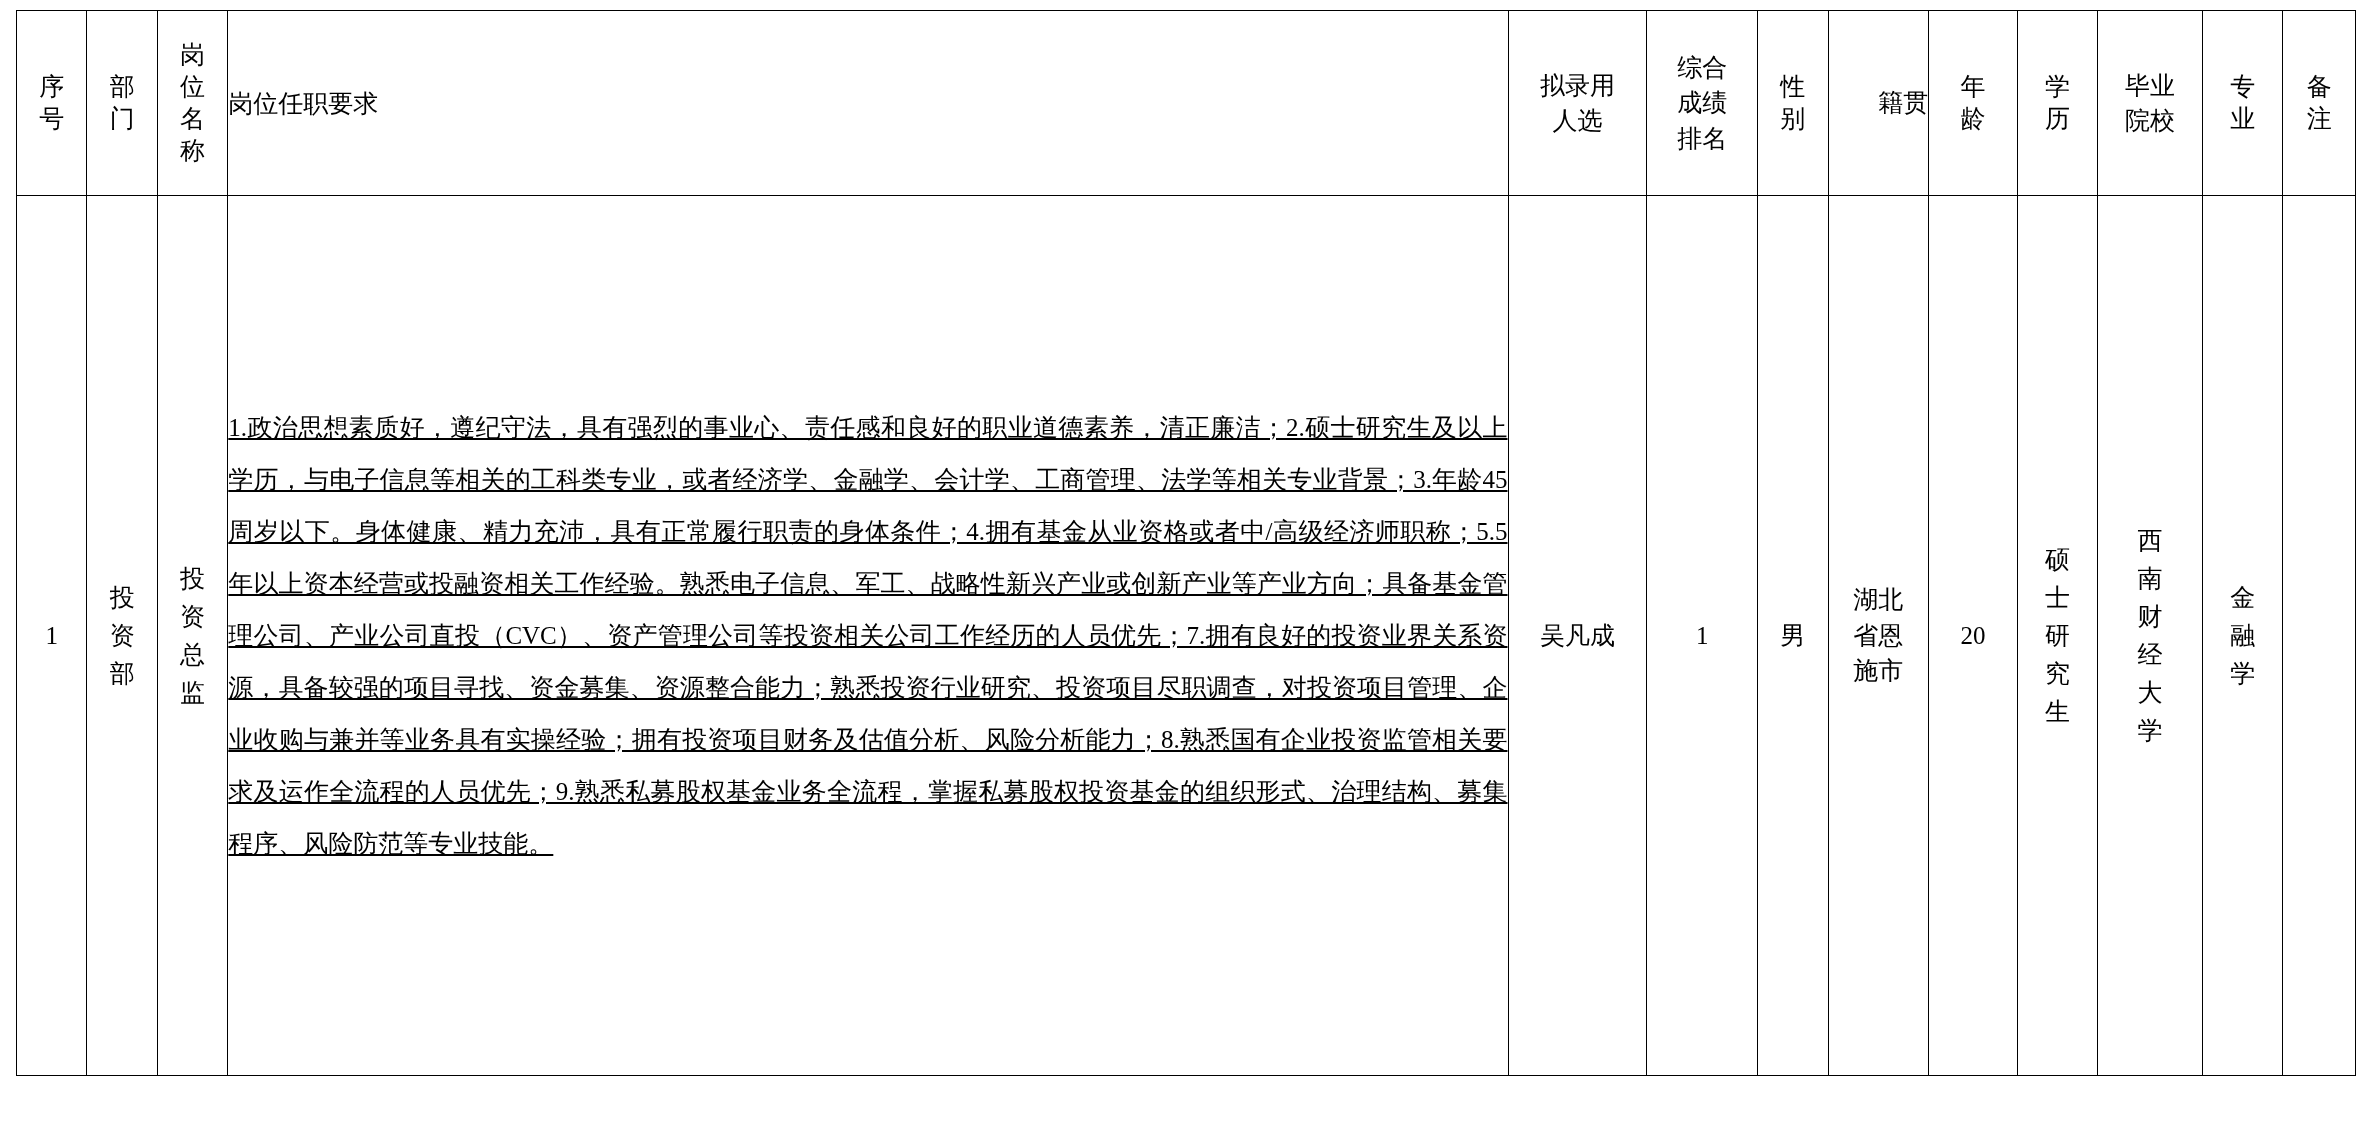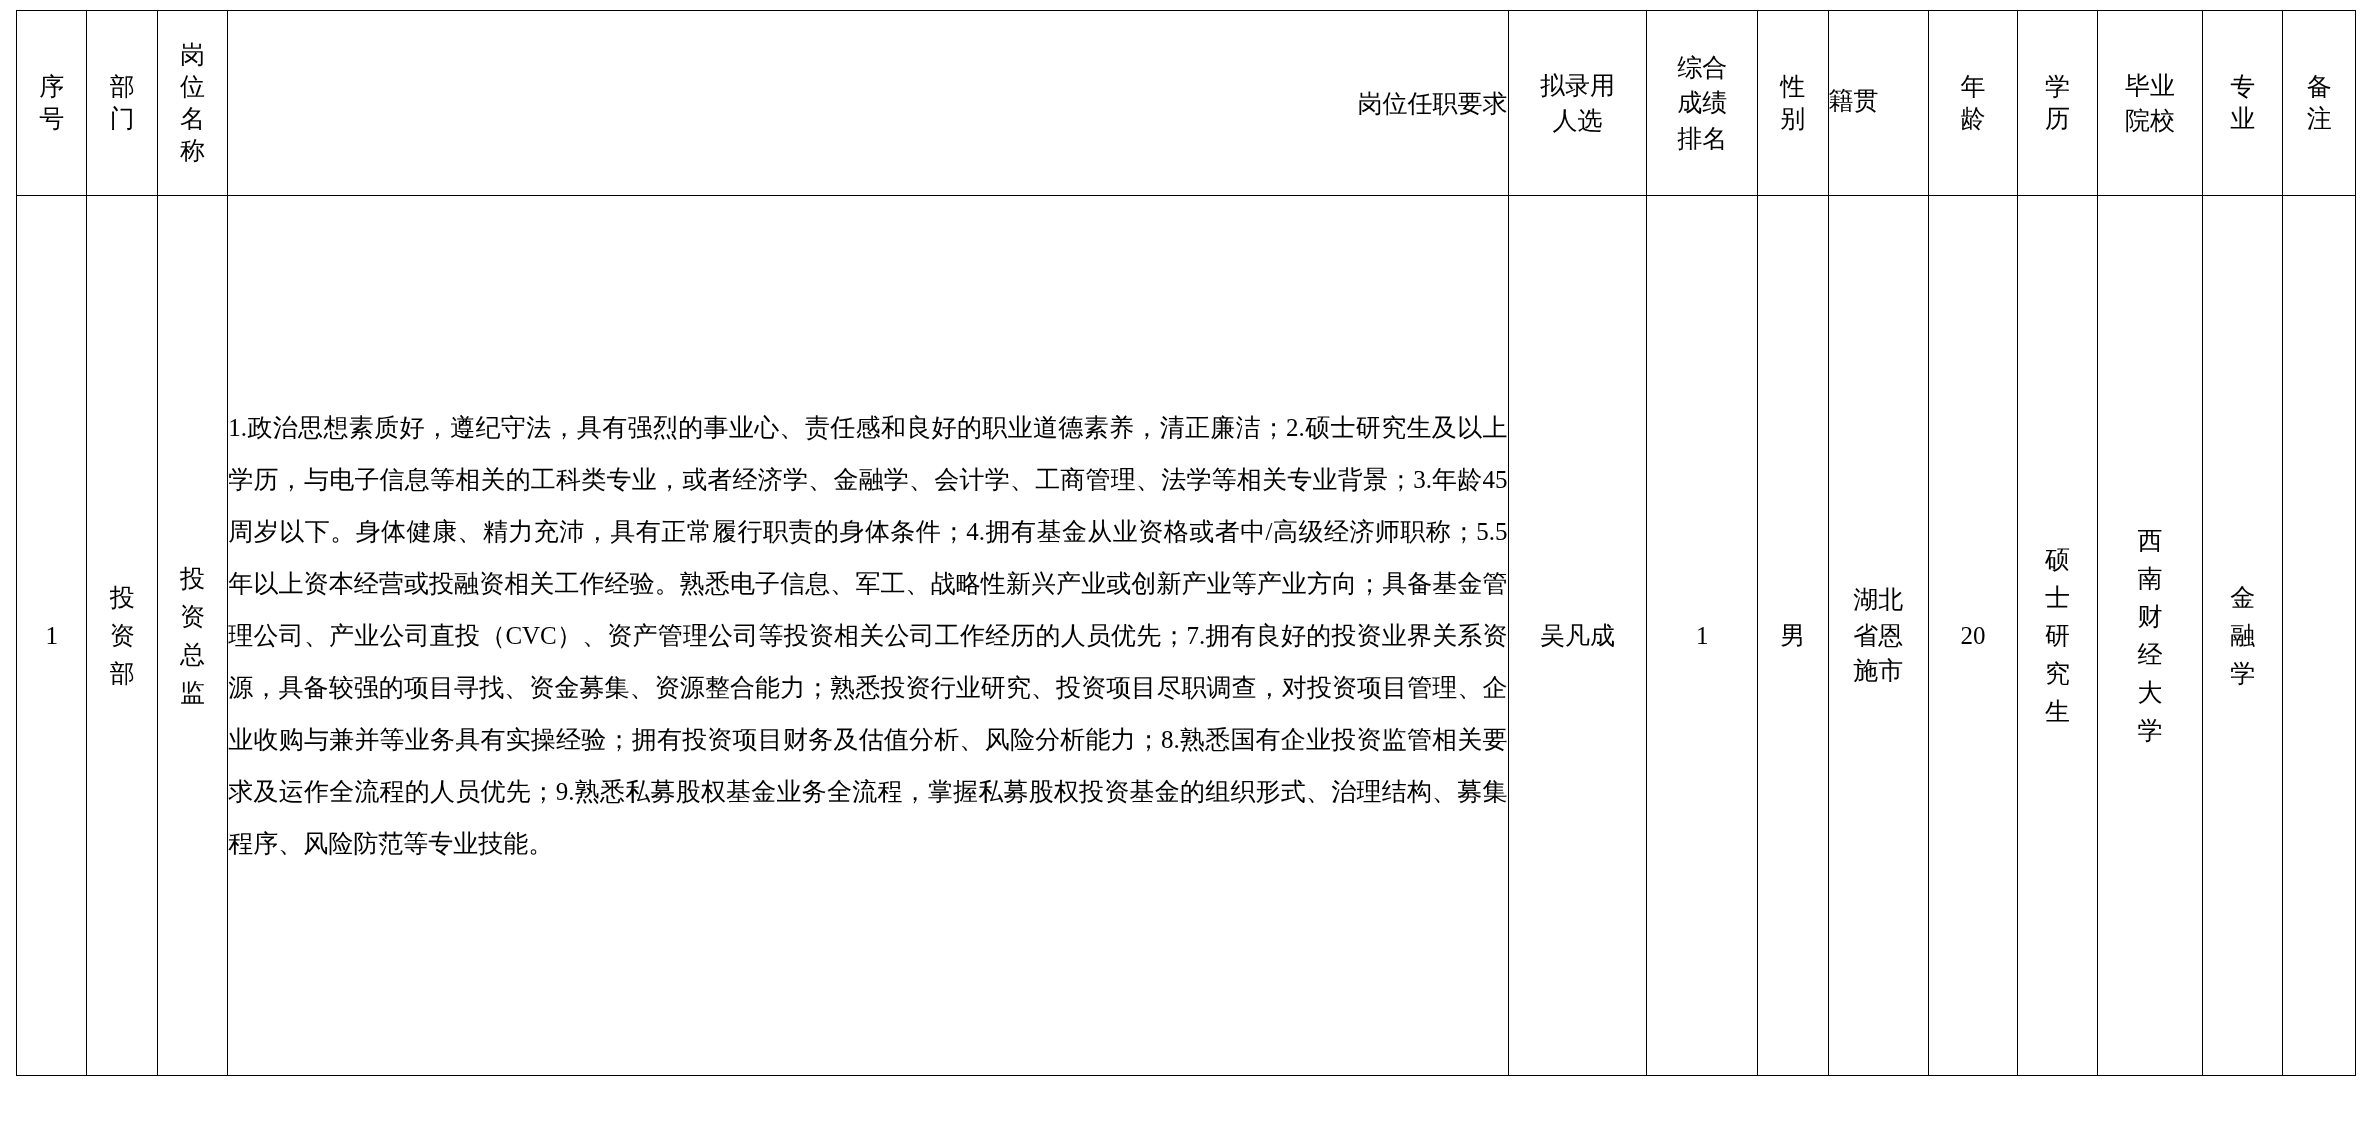--- a/index.html
+++ b/index.html
@@ -42,38 +42,38 @@
   .vtext {
     
     display: block;
     line-height: 1.28;
     font-size: 25px;
     letter-spacing: 0;
     text-align: center;
   }
   .vtext span { display: block; }
   .hcenter {
+    text-align: right;
+    font-size: 25px;
+    line-height: 1.35;
+  }
+  .req-head {
     text-align: left;
-    font-size: 25px;
-    line-height: 1.35;
-    font-family: Liberation Mono, monospace;
-  }
-  .req-head {
-    text-align: right;
     font-size: 25px;
   }
   
   .body-row { height: 880px; }
   .reqcell {
     padding: 14px 18px 8px 18px;
     vertical-align: top;
     text-align: justify;
     text-justify: inter-ideograph;
     font-size: 24.5px;
     line-height: 2.08;
+    text-decoration: underline;
   }
   .cellcenter {
     text-align: center;
     vertical-align: middle;
     font-size: 25px;
   }
   .stack2 {
     display: block;
     line-height: 1.42;
     text-align: center;

